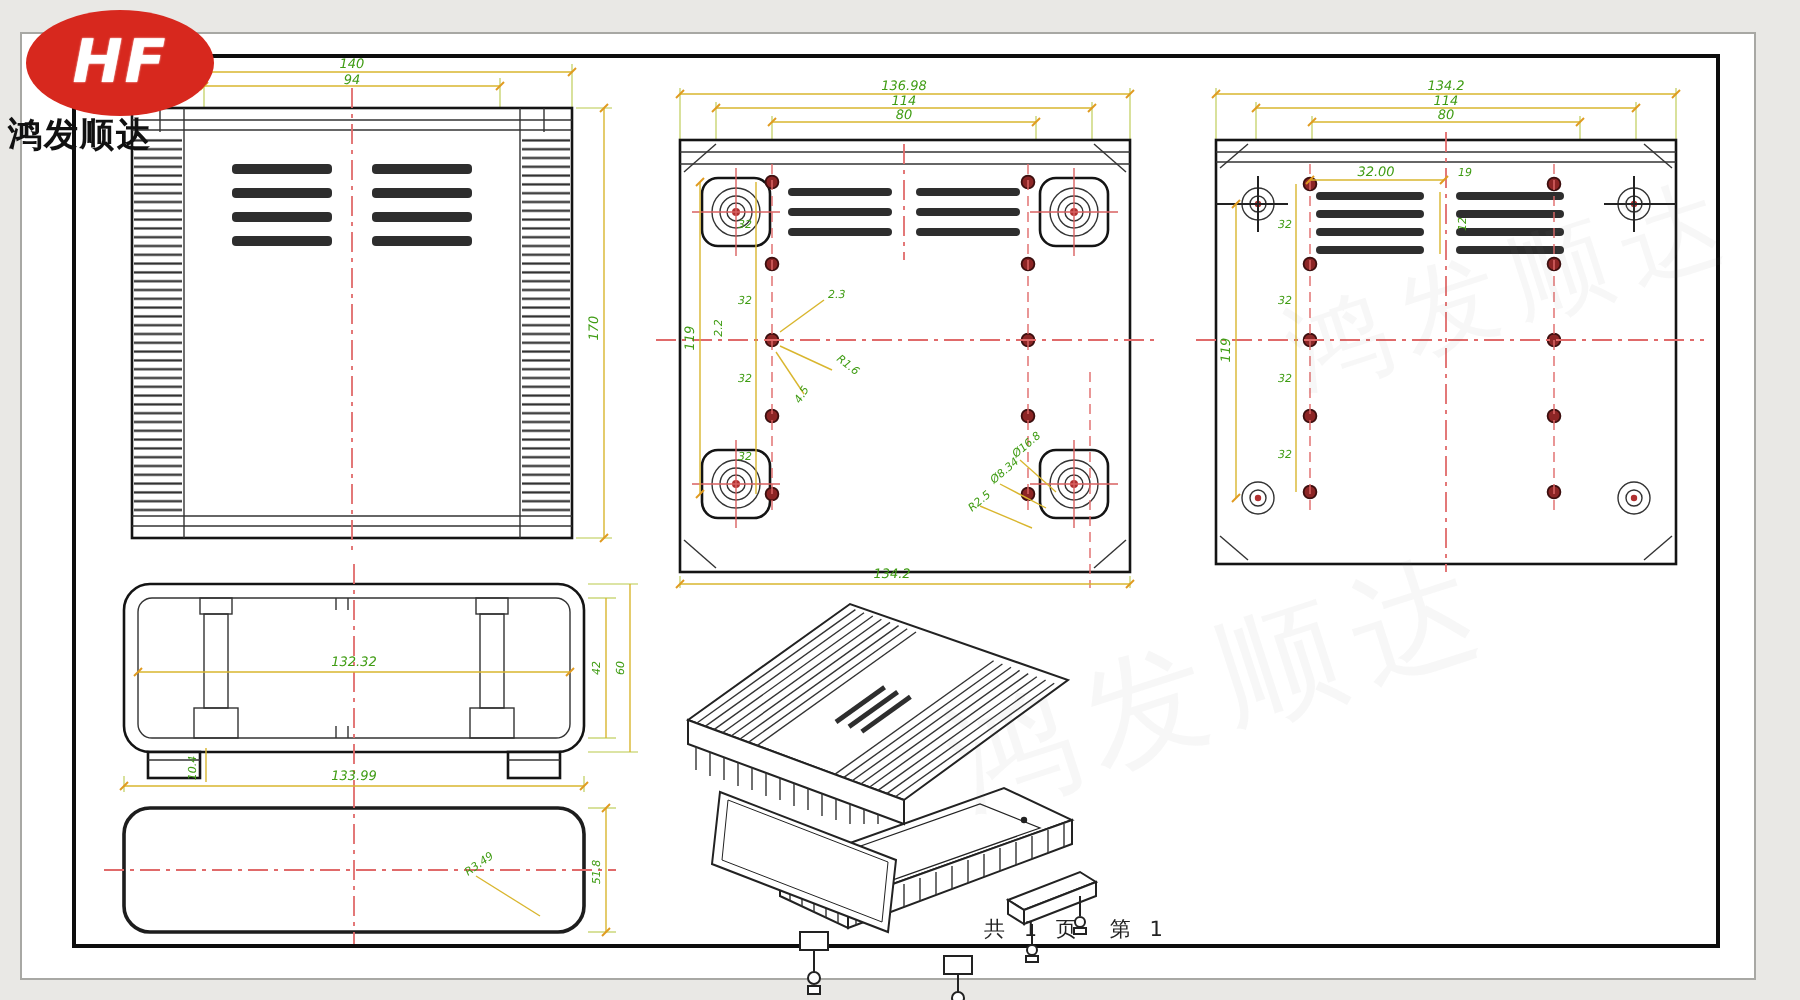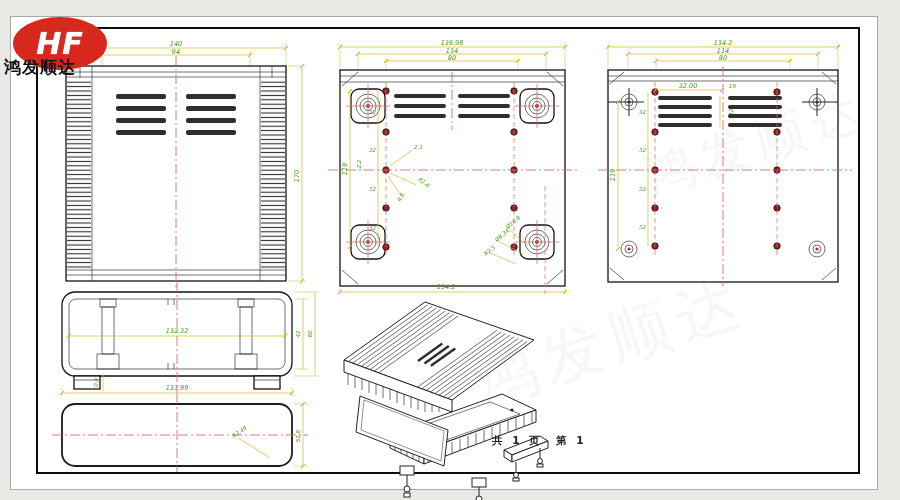--- a/index.html
+++ b/index.html
@@ -1,22 +1,22 @@
 <!DOCTYPE html>
 <html><head>
 <meta charset="utf-8">
 <style>
   html,body{margin:0;padding:0;background:#e9e8e5;font-family:"DejaVu Sans",sans-serif;}
   #stage{position:relative;width:900px;height:500px;background:#e9e8e5;overflow:hidden;}
   .sheet{position:absolute;left:10px;top:16px;width:866px;height:472px;background:#ffffff;border:1px solid #a8a8a4;}
   .frame{position:absolute;left:36px;top:27px;width:820px;height:443px;border:2px solid #0d0d0d;background:#ffffff;}
-  .logo{position:absolute;left:13px;top:17px;width:94px;height:53px;background:#d7281e;border-radius:50%;display:flex;align-items:center;justify-content:center;z-index:5;}
+  .logo{position:absolute;left:13px;top:5px;width:94px;height:53px;background:#d7281e;border-radius:50%;display:flex;align-items:center;justify-content:center;z-index:5;}
   .logo span{color:#ffffff;font-weight:bold;font-style:italic;font-size:30px;letter-spacing:1px;text-shadow:0 0 1px #fff;}
   .company{position:absolute;left:4px;top:56px;font-size:17px;font-weight:600;letter-spacing:1px;color:#111;z-index:5;}
-  .footer{position:absolute;left:492px;top:434px;font-size:10.5px;letter-spacing:3px;color:#222;z-index:4;font-weight:bold;}
+  .footer{position:absolute;left:492px;top:458px;font-size:10.5px;letter-spacing:3px;color:#222;z-index:4;}
   .view{position:absolute;}
   .watermark{position:absolute;font-size:62px;color:rgba(120,120,120,0.06);transform:rotate(-18deg);white-space:nowrap;z-index:1;letter-spacing:8px;}
   svg{overflow:visible;}
   .ln{stroke:#222;fill:none;stroke-width:1;}
   .lnb{stroke:#141414;fill:#fff;stroke-width:1.3;}
   .lnt{stroke:#333;fill:none;stroke-width:0.7;}
   .slat{fill:#2e2e2e;}
   .dot{fill:#8c2525;stroke:#3c0f0f;stroke-width:0.9;}
   .dim-line{stroke:#d9b62e;stroke-width:0.7;fill:none;}
   .ext-line{stroke:#b9c94a;stroke-width:0.55;fill:none;}
@@ -49,21 +49,21 @@
   <div class="frame"></div>
 
   <div class="watermark" style="left:470px;top:300px;">鸿发顺达</div>
   <div class="watermark" style="left:640px;top:110px;font-size:50px;">鸿发顺达</div>
 
   <div class="logo">
     <span>HF</span>
   </div>
   <div class="company">鸿发顺达</div>
 
-  <div class="view" style="left:58px;top:36px;">
+  <div class="view" style="left:58px;top:24px;">
     <svg width="252" height="256">
       <g>
         <line class="ext-line" x1="8" y1="8" x2="8" y2="30"></line>
           <line class="ext-line" x1="228" y1="8" x2="228" y2="30"></line>
         <line class="ext-line" x1="44" y1="15" x2="44" y2="30"></line>
           <line class="ext-line" x1="192" y1="15" x2="192" y2="30"></line>
         <line class="dim-line" x1="8" y1="12" x2="228" y2="12"></line>
         <line class="tick" x1="6" y1="14" x2="10" y2="10"></line>
           <line class="tick" x1="226" y1="14" x2="230" y2="10"></line>
         <line class="dim-line" x1="44" y1="19" x2="192" y2="19"></line>

